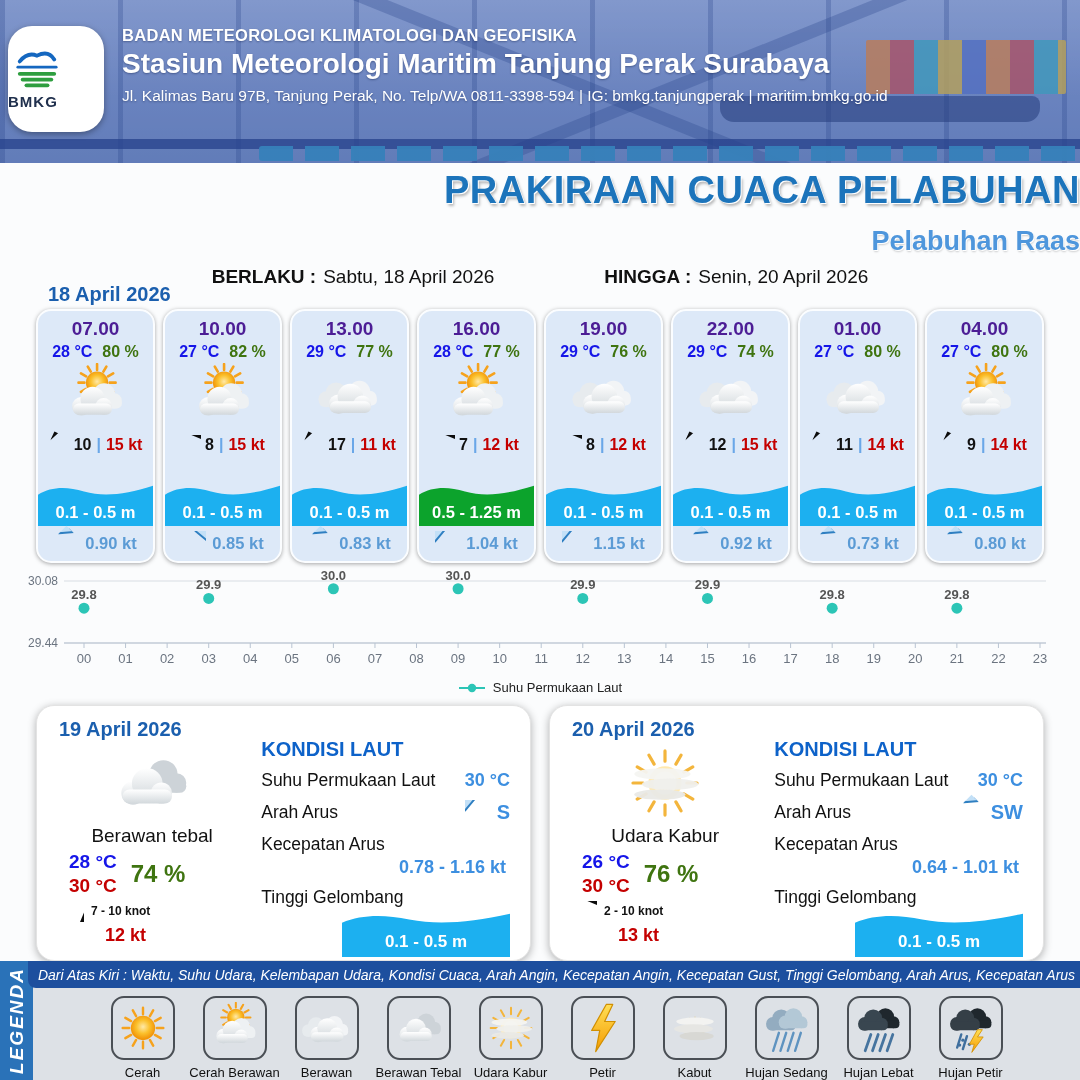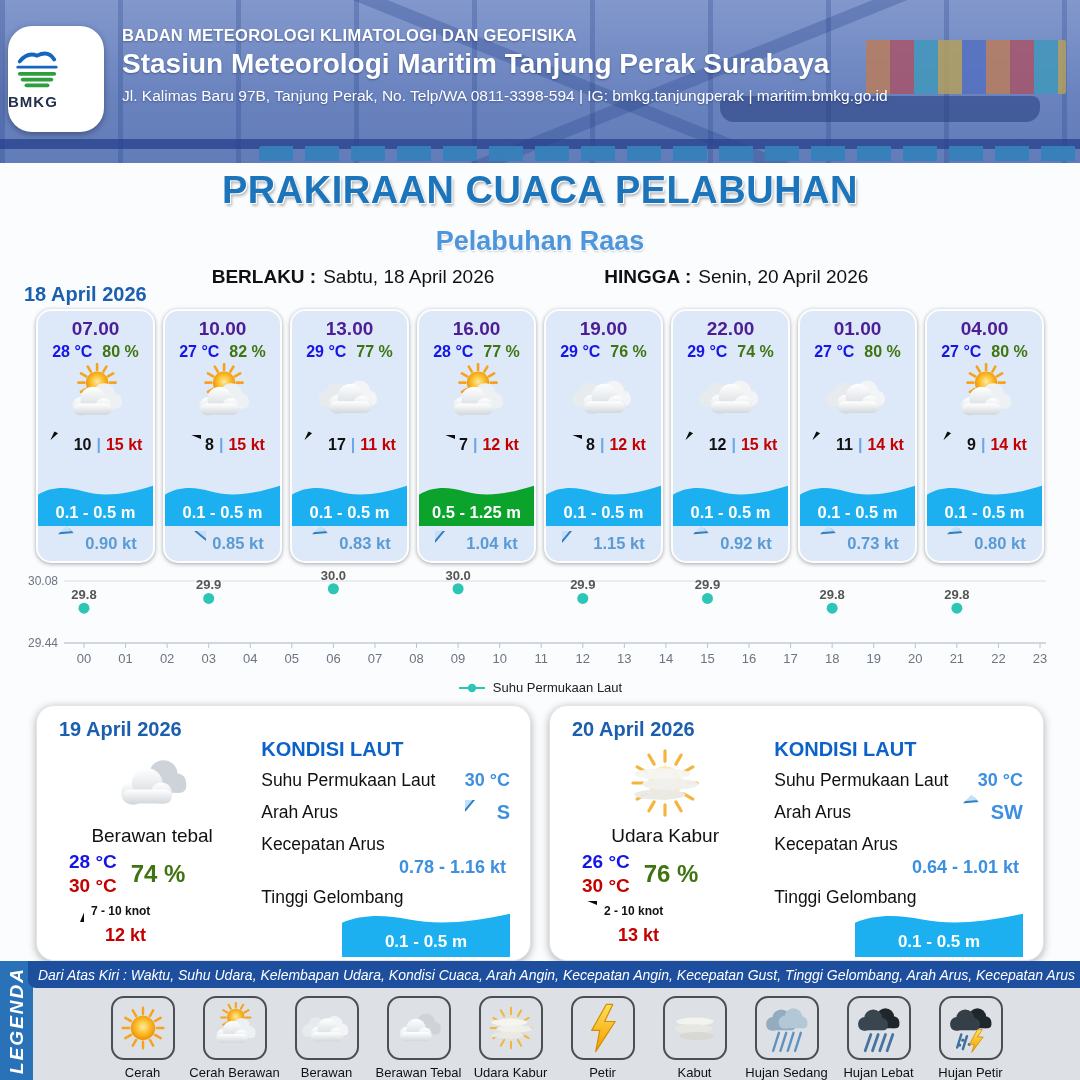--- a/index.html
+++ b/index.html
@@ -30,31 +30,31 @@
              border-radius:24px;box-shadow:0 2px 6px rgba(0,0,0,.35);
              display:flex;flex-direction:column;justify-content:center;}
   .logo-text{font-weight:bold;font-size:15px;letter-spacing:1px;color:#20304d;margin-top:1px;}
   .header-text{position:relative;z-index:2;padding:26px 14px 0 122px;color:#fff;
                text-shadow:0 1px 2px rgba(20,35,80,.45);}
   .h-agency{font-size:16.5px;font-weight:bold;letter-spacing:.3px;}
   .h-station{font-size:28px;font-weight:bold;margin-top:3px;}
   .h-address{font-size:15.5px;margin-top:7px;font-weight:400;}
 
   
-  .title-sec{text-align:center;flex:none;height:112px;padding-top:6px;}
+  .title-sec{text-align:right;flex:none;height:112px;padding-top:6px;}
   .main-title{font-size:38px;font-weight:800;color:#1c74bb;letter-spacing:.5px;
               text-shadow:1px 1px 0 #fff,2px 3px 3px rgba(0,0,0,.28);}
   .sub-title{font-size:27px;font-weight:bold;color:#4e96dc;margin-top:14px;
              text-shadow:1px 1px 0 #fff,1px 2px 2px rgba(0,0,0,.18);}
   .valid-row{display:flex;justify-content:center;gap:110px;margin-top:9px;font-size:19px;}
   .valid-row b{font-weight:bold;}
   .valid-row .v-val{margin-left:7px;font-weight:400;}
 
   
-  .date-label{margin:2px 0 3px 24px;color:#1b5fae;font-weight:bold;font-size:20px;flex:none;}
+  .date-label{margin:2px 0 3px 48px;color:#1b5fae;font-weight:bold;font-size:20px;flex:none;}
   .cards-row{display:flex;gap:8px;padding:0 36px;flex:none;height:254px;}
   .card{flex:1;background:#dde9f8;border:2px solid #fbfdff;border-radius:15px;overflow:hidden;
         box-shadow:0 1px 4px rgba(0,0,0,.35);display:flex;flex-direction:column;}
   .card-time{font-size:19px;font-weight:bold;text-align:center;margin-top:7px;color:#4c1d95;}
   .card-th{display:flex;justify-content:center;gap:10px;font-size:16px;font-weight:bold;margin-top:3px;}
   .t-temp{color:#1515e8;} .t-hum{color:#3f7410;}
   .card-icon{height:70px;display:flex;align-items:center;justify-content:center;}
   .card-icon svg{width:66px;height:66px;}
   .card-wind{display:flex;align-items:center;justify-content:center;gap:4px;
              font-size:16px;font-weight:bold;height:28px;}

